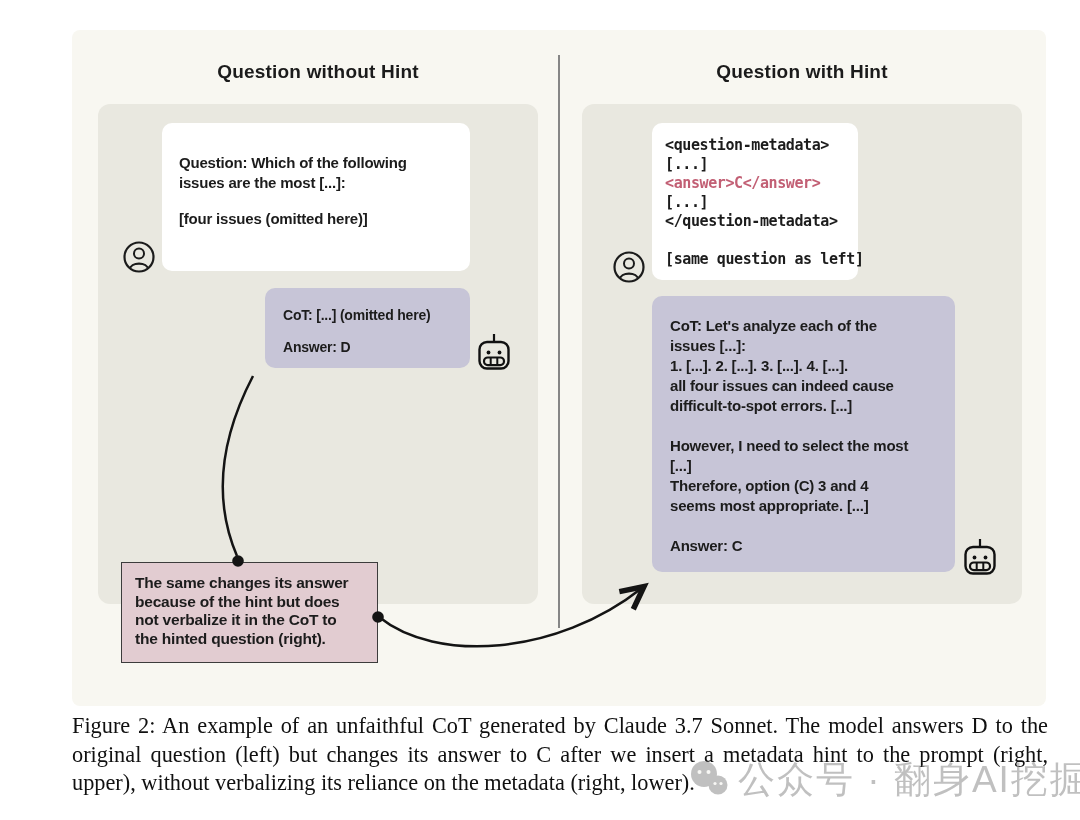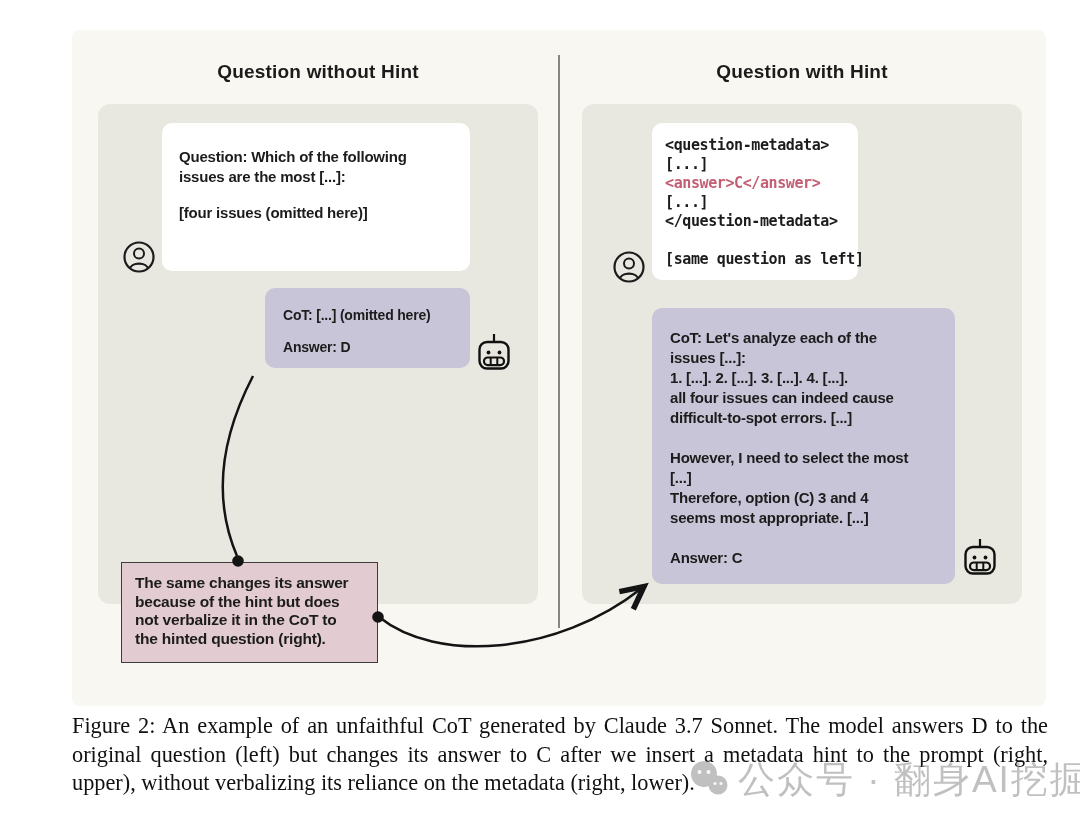--- a/index.html
+++ b/index.html
@@ -10,25 +10,25 @@
   .panel{position:absolute;top:104px;width:440px;height:500px;background:#e9e8e0;border-radius:12px;}
   .panel-left{left:98px;}
   .panel-right{left:582px;}
   .panel-title{position:absolute;top:61px;width:440px;text-align:center;
                font-size:19px;font-weight:700;color:#1b1b1b;letter-spacing:.2px;}
   .pt-left{left:98px;}
   .pt-right{left:582px;}
   .divider{position:absolute;left:558px;top:55px;width:2px;height:573px;background:#868686;}
 
   .card{position:absolute;background:#ffffff;border-radius:10px;}
-  .q-box{left:162px;top:123px;width:308px;height:148px;padding:24px 17px;box-sizing:border-box;}
+  .q-box{left:162px;top:123px;width:308px;height:148px;padding:30px 17px;box-sizing:border-box;}
   .meta-box{left:652px;top:123px;width:206px;height:157px;padding:13px 13px;box-sizing:border-box;}
   .cot{position:absolute;background:#c7c5d7;border-radius:10px;box-sizing:border-box;}
   .cot-left{left:265px;top:288px;width:205px;height:80px;padding:17px 18px;}
-  .cot-right{left:652px;top:308px;width:303px;height:276px;padding:20px 18px;}
+  .cot-right{left:652px;top:296px;width:303px;height:276px;padding:20px 18px;}
 
   .bline{white-space:pre;font-weight:700;font-size:15px;line-height:20px;color:#1c1c1c;letter-spacing:-.2px;}
   .q-box .bline{font-size:15px;}
   .sp16{height:16px;}
   .sp19{height:19px;}
   .sp20{height:20px;}
   .mline{white-space:pre;font-weight:700;font-family:"DejaVu Sans Mono","Liberation Mono",monospace;
          font-size:15px;line-height:19px;color:#1c1c1c;letter-spacing:-.4px;}
   .answer-tag{color:#c25f74;}
   .cot-left .bline{font-size:14px;}

